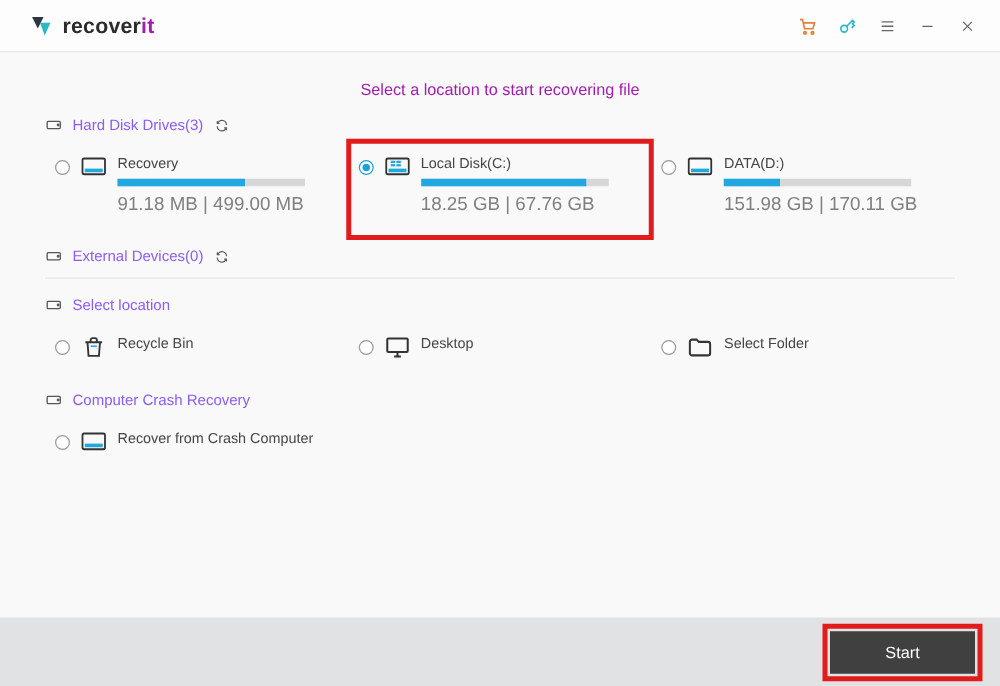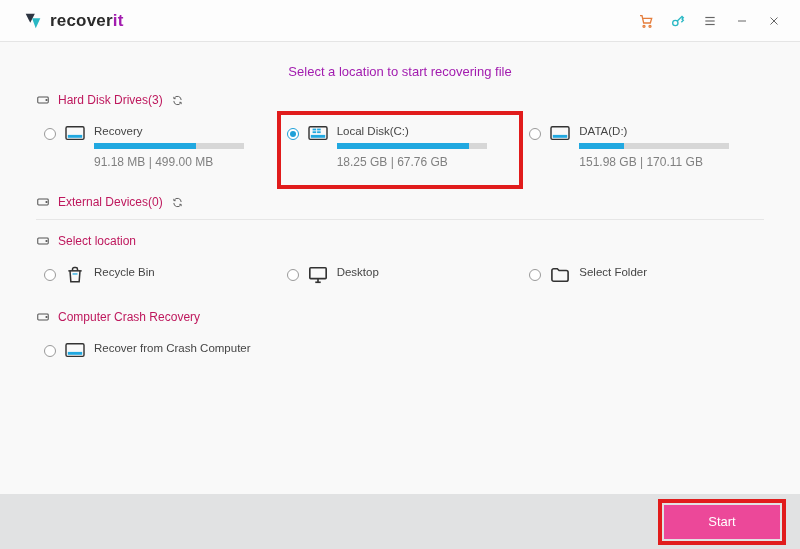--- a/index.html
+++ b/index.html
@@ -10,47 +10,47 @@
   .logo-text { font-size: 17px; font-weight: 600; letter-spacing: .2px; color: #2b2b2b; }
   .logo-text .accent { color: #a21caf; }
   .title-actions { display: flex; align-items: center; gap: 16px; }
   .title-actions .ic { width: 16px; height: 16px; display: flex; align-items: center; justify-content: center; color: #666; cursor: pointer; }
   .title-actions .ic svg { display: block; }
   .title-actions .cart { color: #e57e3c; }
   .title-actions .key { color: #29b8c4; }
 
   .content { padding: 18px 36px 0 36px; }
   .heading { text-align: center; font-size: 13px; color: #a21caf; margin: 4px 0 14px; }
-  .section-header { display: flex; align-items: center; gap: 8px; font-size: 12px; color: #be185d; margin: 8px 0 6px; }
+  .section-header { display: flex; align-items: center; gap: 8px; font-size: 12px; color: #8b5cf6; margin: 8px 0 6px; }
   .section-header .hicon { width: 14px; height: 14px; display: flex; align-items: center; justify-content: center; color: #555; }
   .section-header .hicon svg { display: block; }
   .divider { height: 1px; background: #e6e6e6; margin-top: 10px; }
 
   .row { display: flex; gap: 0; }
   .col { width: 33.33%; padding: 6px 6px 12px 6px; }
 
   .item { display: flex; align-items: flex-start; gap: 8px; padding: 6px 6px 6px 2px; position: relative; }
   .radio { width: 12px; height: 12px; border: 1.5px solid #9a9a9a; border-radius: 50%; margin-top: 3px; flex: 0 0 auto; position: relative; background: #fff; }
   .radio.selected { border-color: #1ea0d8; }
   .radio.selected::after { content:""; position:absolute; inset:2px; background:#1ea0d8; border-radius:50%; }
   .drive-icon { width: 22px; height: 18px; flex: 0 0 auto; display: flex; align-items: center; justify-content: center; margin-top: 0; }
   .drive-icon svg { display:block; }
   .item-body { flex: 1 1 auto; }
   .item-title { font-size: 11.5px; color: #454545; }
   .bar { width: 150px; height: 6px; background: #d7d7d7; margin-top: 6px; position: relative; }
   .bar-fill { height: 100%; background: #21a8e0; }
-  .usage { font-size: 12px; color: #808080; margin-top: 6px; }
+  .usage { font-size: 15px; color: #808080; margin-top: 6px; }
 
   .highlight-box { outline: 4px solid #e11c1c; outline-offset: -2px; padding-bottom: 6px; }
   .simple-item .item-body { display:flex; }
   .simple-item .item-title { margin-left: 0; }
 
   .footer { position: absolute; left:0; right:0; bottom:0; height: 55px; background: #e1e2e3; display:flex; align-items:center; justify-content:flex-end; padding: 0 16px; }
   .start-wrap { outline: 4px solid #e11c1c; outline-offset: -2px; padding: 4px; }
-  .start-btn { width: 116px; height: 34px; background: #ec4899; color: #fff; font-size: 13px; display:flex; align-items:center; justify-content:center; border:none; cursor:pointer; }
+  .start-btn { width: 116px; height: 34px; background: #404040; color: #fff; font-size: 13px; display:flex; align-items:center; justify-content:center; border:none; cursor:pointer; }
 </style>
 </head>
 <body>
 
 <div class="titlebar">
   <div class="logo">
     <span class="logo-mark">
       <svg width="22" height="22" viewBox="0 0 24 24">
           <polygon points="4,4 14,4 9,14" fill="#2c3441"></polygon>
           <polygon points="11,9 20,9 15,20" fill="#29b8c4"></polygon>

